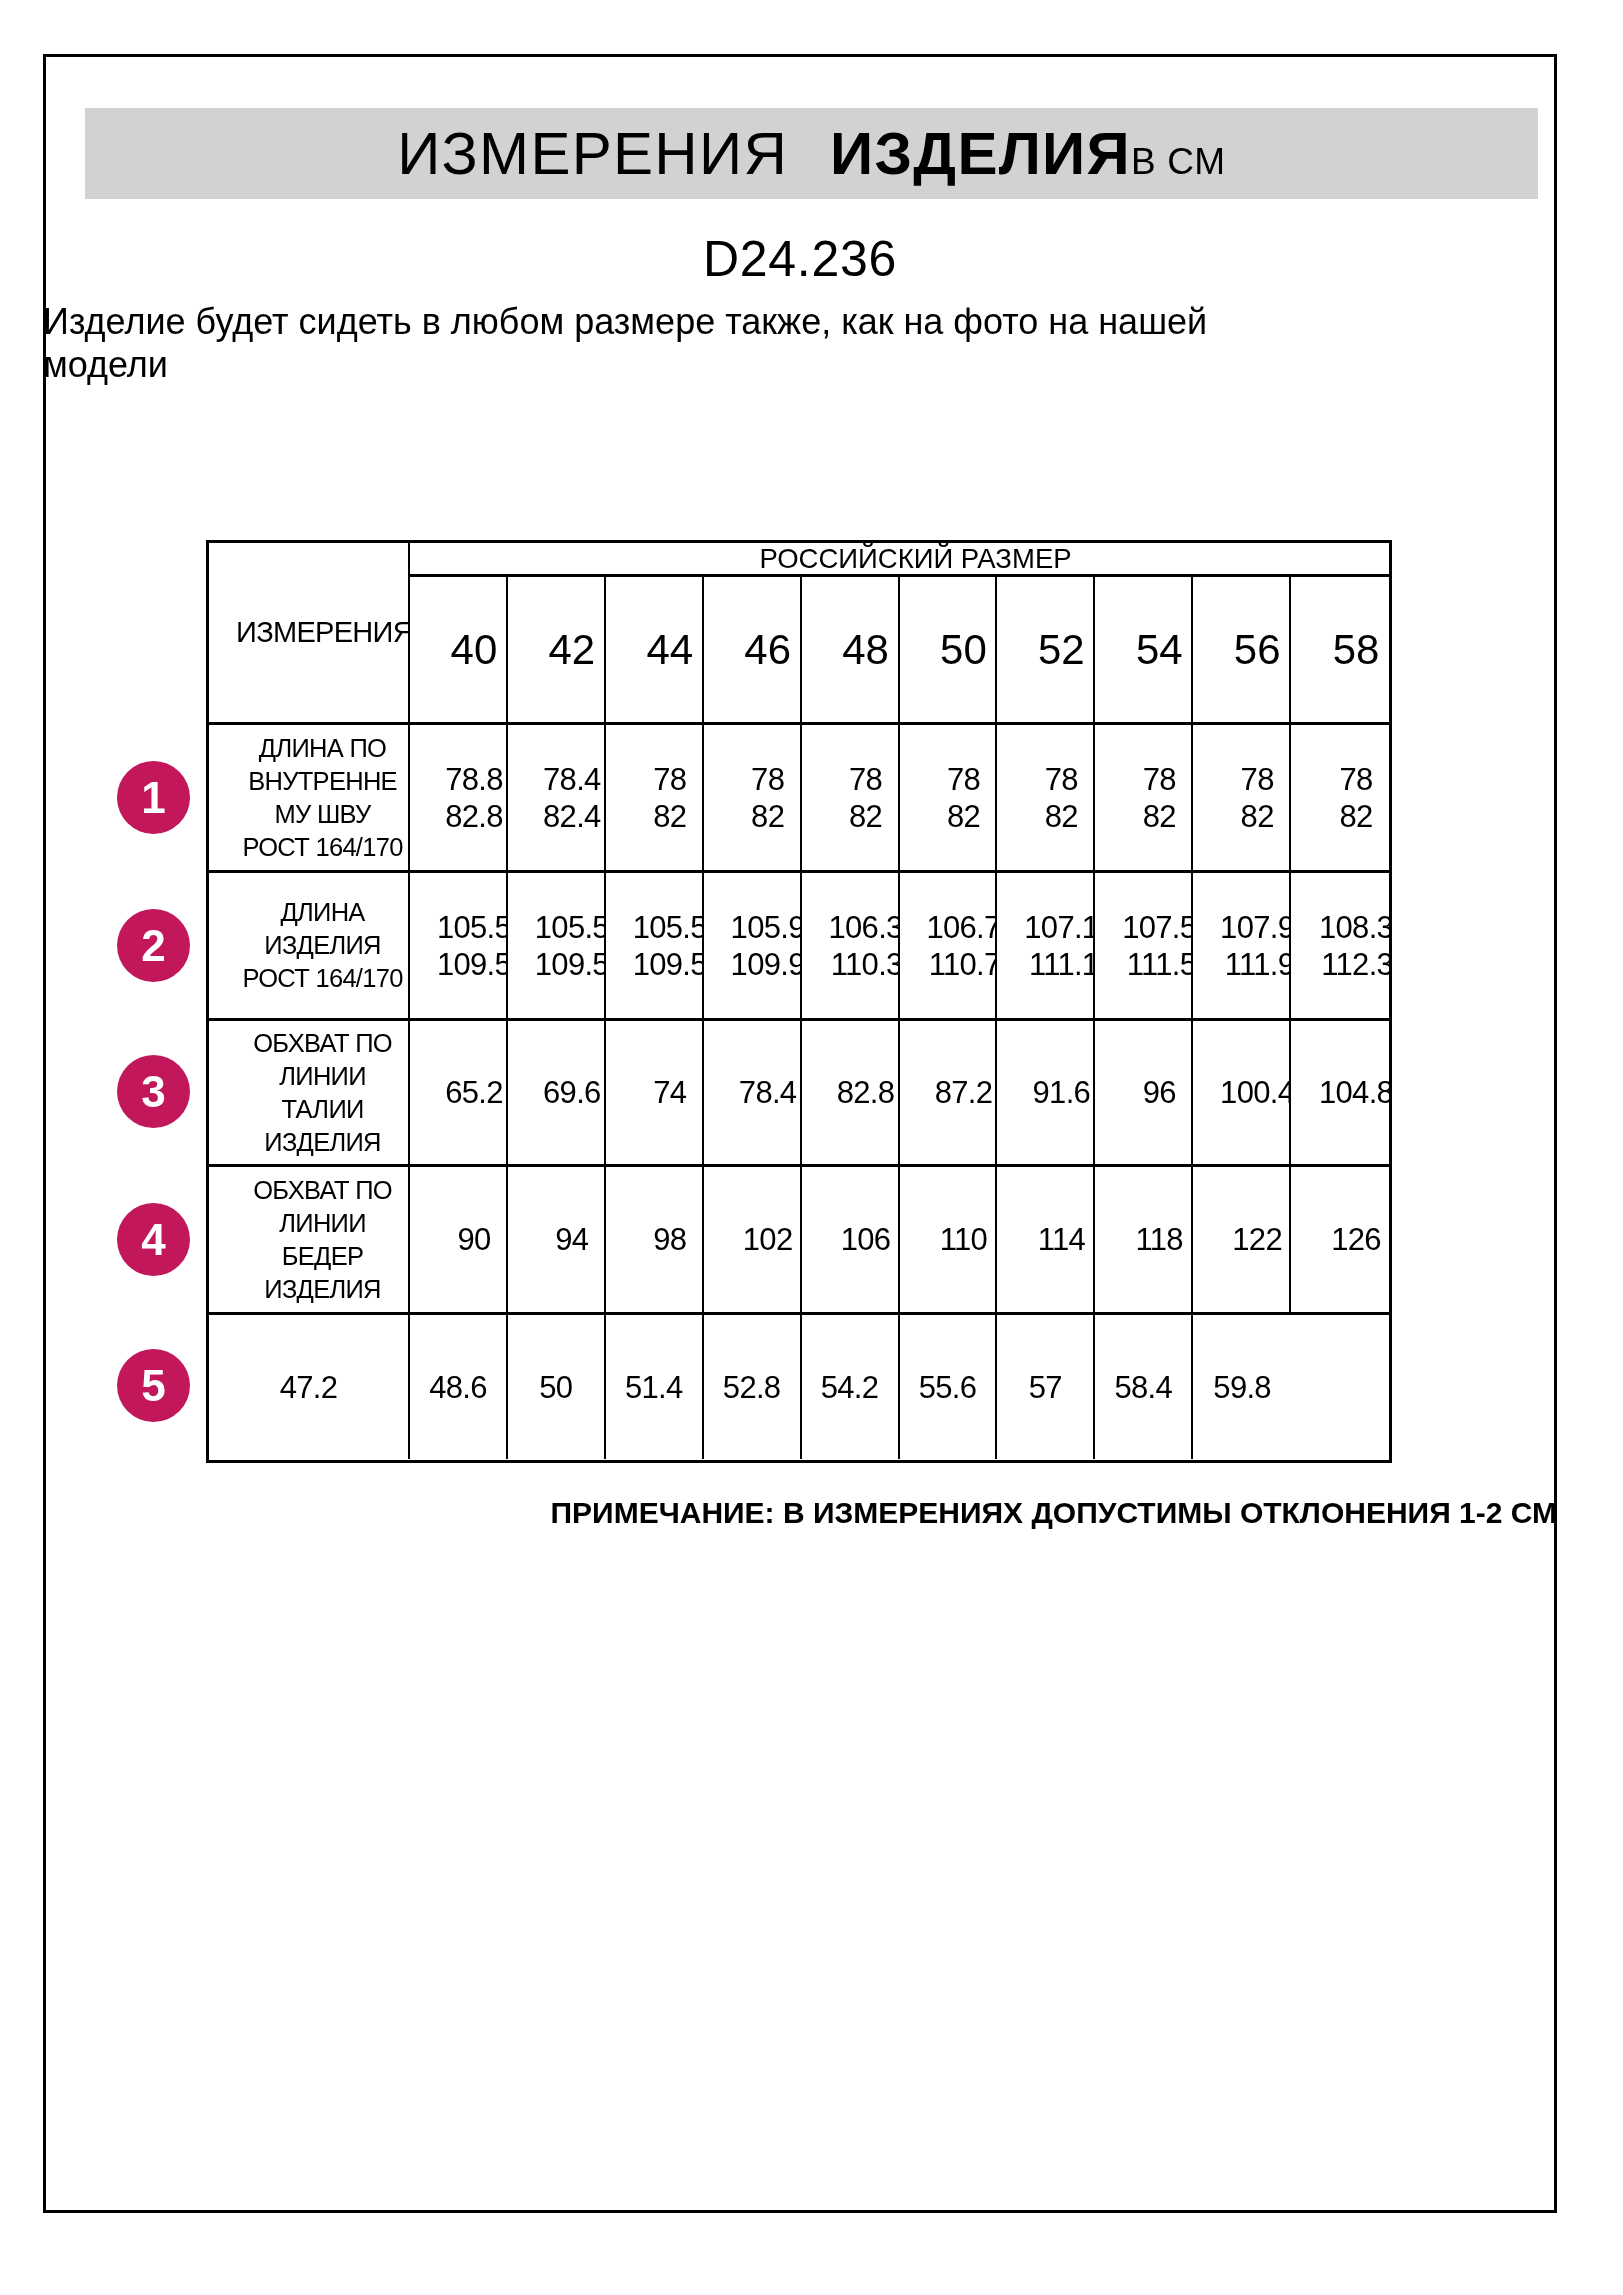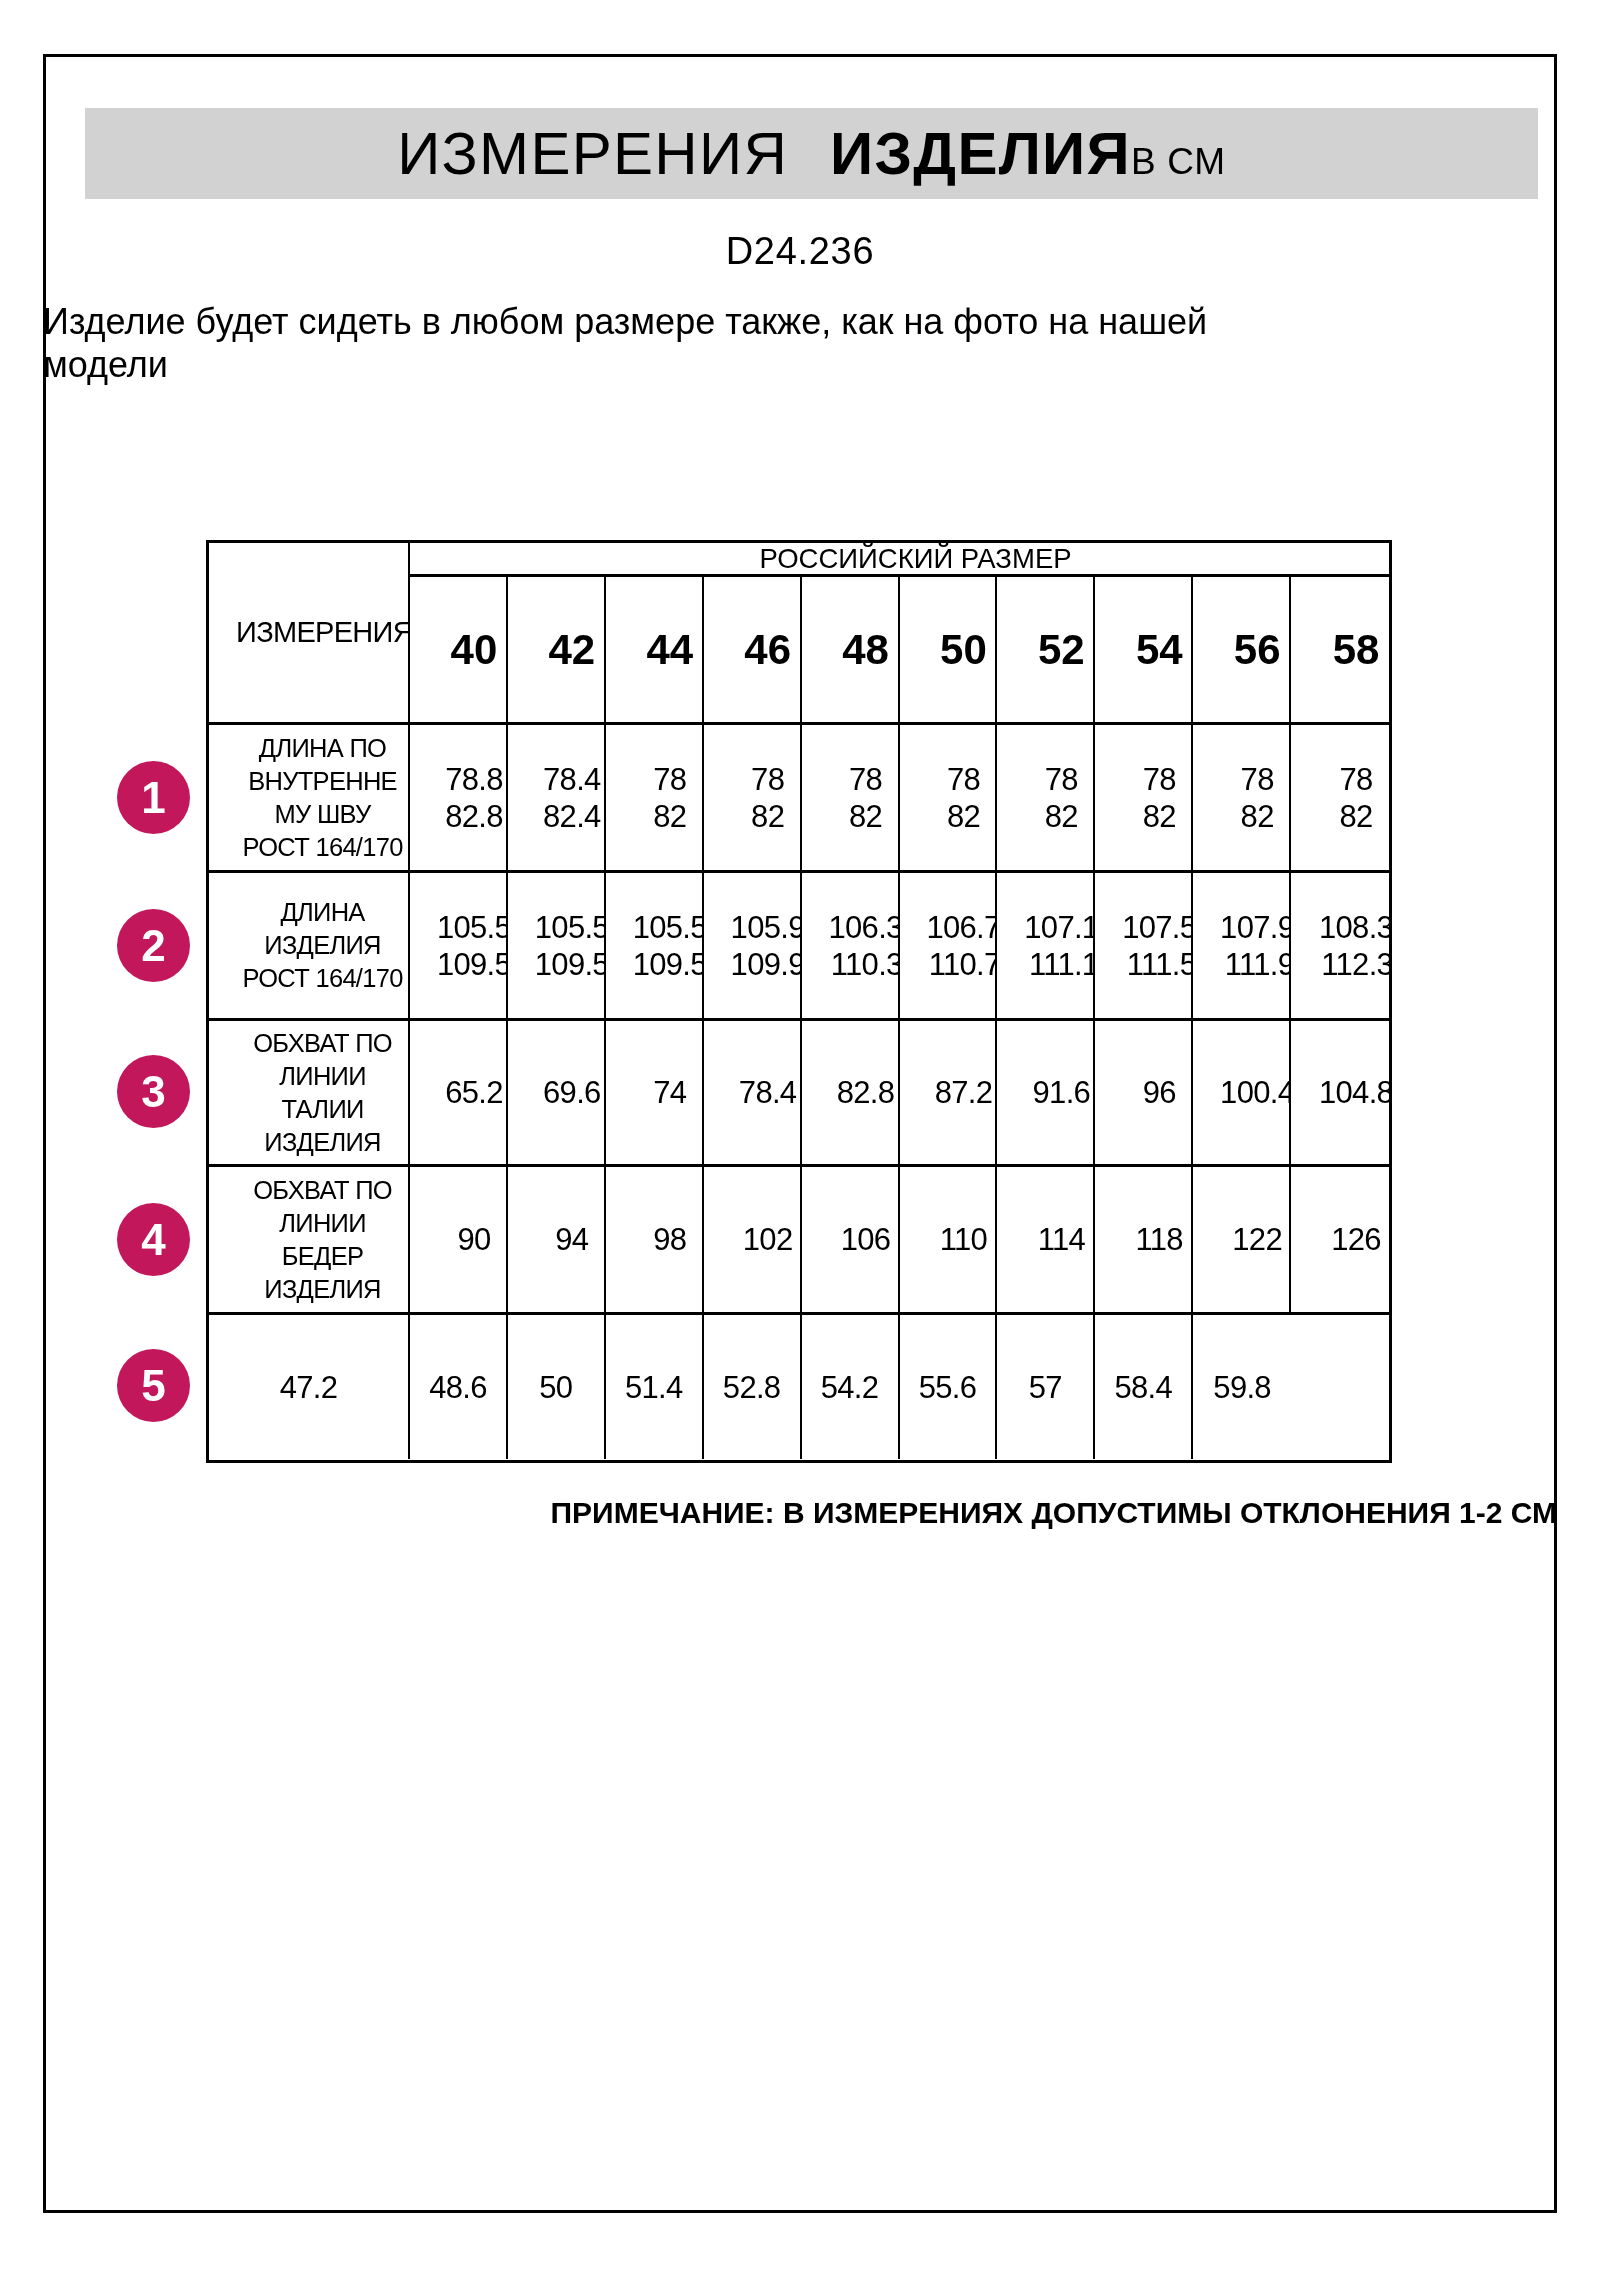--- a/index.html
+++ b/index.html
@@ -13,42 +13,42 @@
   }
   .banner{
     position:absolute;left:85px;top:108px;width:1453px;height:91px;
     display:flex;align-items:baseline;justify-content:center;
   }
   .banner .t1{font-size:60px;font-weight:400;letter-spacing:1.3px;line-height:91px;}
   .banner .t2{font-size:60px;font-weight:700;letter-spacing:1.3px;margin-left:42px;}
   .banner .t3{font-size:37px;font-weight:400;letter-spacing:0.7px;}
   .model{
     position:absolute;left:43px;top:230px;width:1514px;
-    text-align:center;font-size:38px;font-weight:400;letter-spacing:0.7px;
+    text-align:center;font-size:50px;font-weight:400;letter-spacing:0.7px;
   }
   .subtitle{
     position:absolute;left:43px;top:300px;width:1514px;
     text-align:left;font-size:36px;line-height:43px;white-space:pre-line;
   }
   .size-table{
     position:absolute;left:206px;top:540px;width:1186px;height:923px;
     border:3.9px solid #000;box-sizing:border-box;background:#fff;
     display:grid;
     grid-template-columns:201px repeat(10,1fr);
     grid-template-rows:34px 148px 148px 148px 146px 148px 144px;
   }
   .cell{
     box-sizing:border-box;display:flex;align-items:center;justify-content:center;
     text-align:center;white-space:pre-line;overflow:hidden;
   }
   .cell.vline{border-right:2.6px solid #000;}
   .cell.hline{border-bottom:3.9px solid #000;padding-left:32px;}
   .corner{grid-row:1/3;grid-column:1/2;font-size:29px;letter-spacing:-0.7px;}
   .band{grid-column:2/12;grid-row:1/2;font-size:27.5px;letter-spacing:0px;}
-  .size-head{font-size:42px;font-weight:700;}
+  .size-head{font-size:42px;font-weight:400;}
   .rowlabel{font-size:25.5px;line-height:33px;letter-spacing:-0.7px;padding:0 3.9px;}
   .val{font-size:31px;line-height:37px;letter-spacing:-0.7px;text-align:right;}
   .badge{
     position:absolute;left:117px;width:73px;height:73px;border-radius:50%;
     display:flex;align-items:center;justify-content:center;
     color:#fff;font-size:44px;font-weight:700;
   }
   .note{
     position:absolute;left:43px;top:1496px;width:1514px;
     text-align:right;font-size:30px;font-weight:700;letter-spacing:0px;

